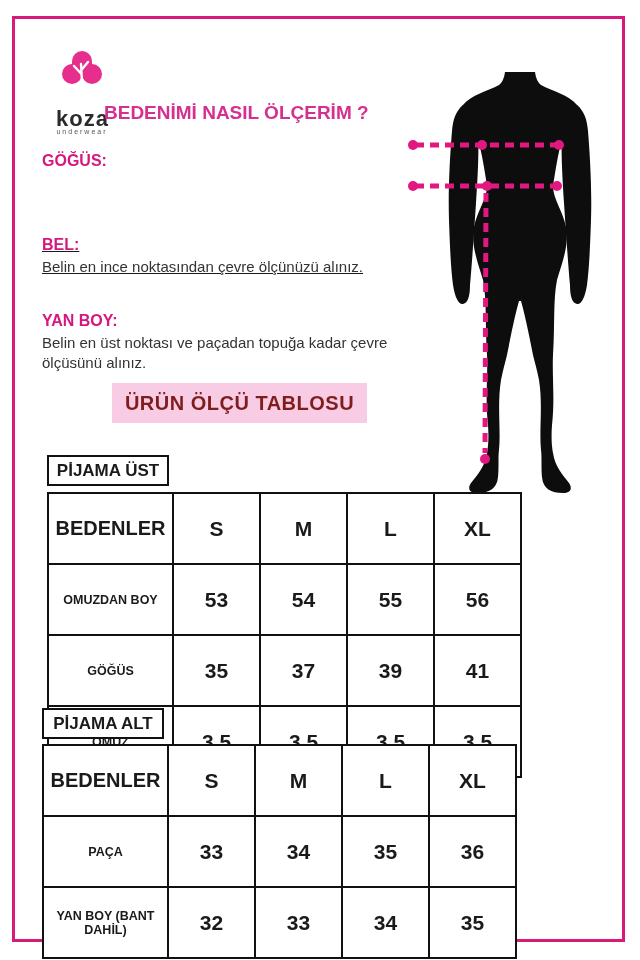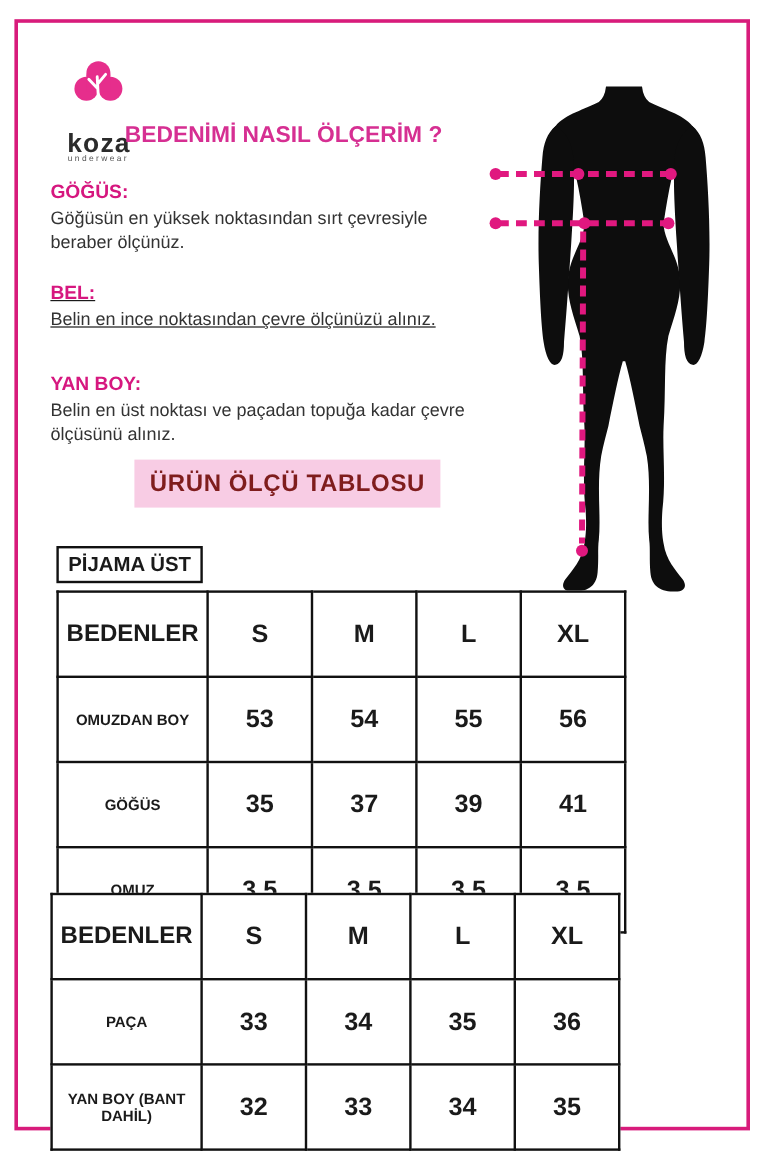--- a/index.html
+++ b/index.html
@@ -65,21 +65,20 @@
       <path d="M22,32 L21,14 M21.5,24 L14,16 M21.3,20 L28,12" stroke="#ffffff" stroke-width="2.4" fill="none" stroke-linecap="round"></path>
     </svg>
     <div class="logo-brand">koza</div>
     <div class="logo-sub">underwear</div>
   </div>
 
   <div class="title">BEDENİMİ NASIL ÖLÇERİM ?</div>
 
   <div class="section sec-g">
     <div class="sec-head">GÖĞÜS:</div>
-    <div class="sec-text">Göğüsün en yüksek noktasından sırt çevresiyle beraber ölçünüz.</div>
   </div>
   <div class="section sec-b">
     <div class="sec-head">BEL:</div>
     <div class="sec-text">Belin en ince noktasından çevre ölçünüzü alınız.</div>
   </div>
   <div class="section sec-y">
     <div class="sec-head">YAN BOY:</div>
     <div class="sec-text">Belin en üst noktası ve paçadan topuğa kadar çevre ölçüsünü alınız.</div>
   </div>
 
@@ -192,20 +191,21 @@
     <tr>
       <td class="cell-rowlabel">OMUZ</td>
       <td class="cell-val">3,5</td>
       <td class="cell-val">3,5</td>
       <td class="cell-val">3,5</td>
       <td class="cell-val">3,5</td>
     </tr>
   </tbody>
     </table>
 
+  <div class="tbl-label lbl-2">PİJAMA ALT</div>
   <table class="size-table tbl-2">
     <tbody>
         <tr>
       <td class="col-label cell-hdr">BEDENLER</td>
       <td class="col-size cell-size">S</td>
       <td class="col-size cell-size">M</td>
       <td class="col-size cell-size">L</td>
       <td class="col-size cell-size">XL</td>
     </tr>
     <tr>

